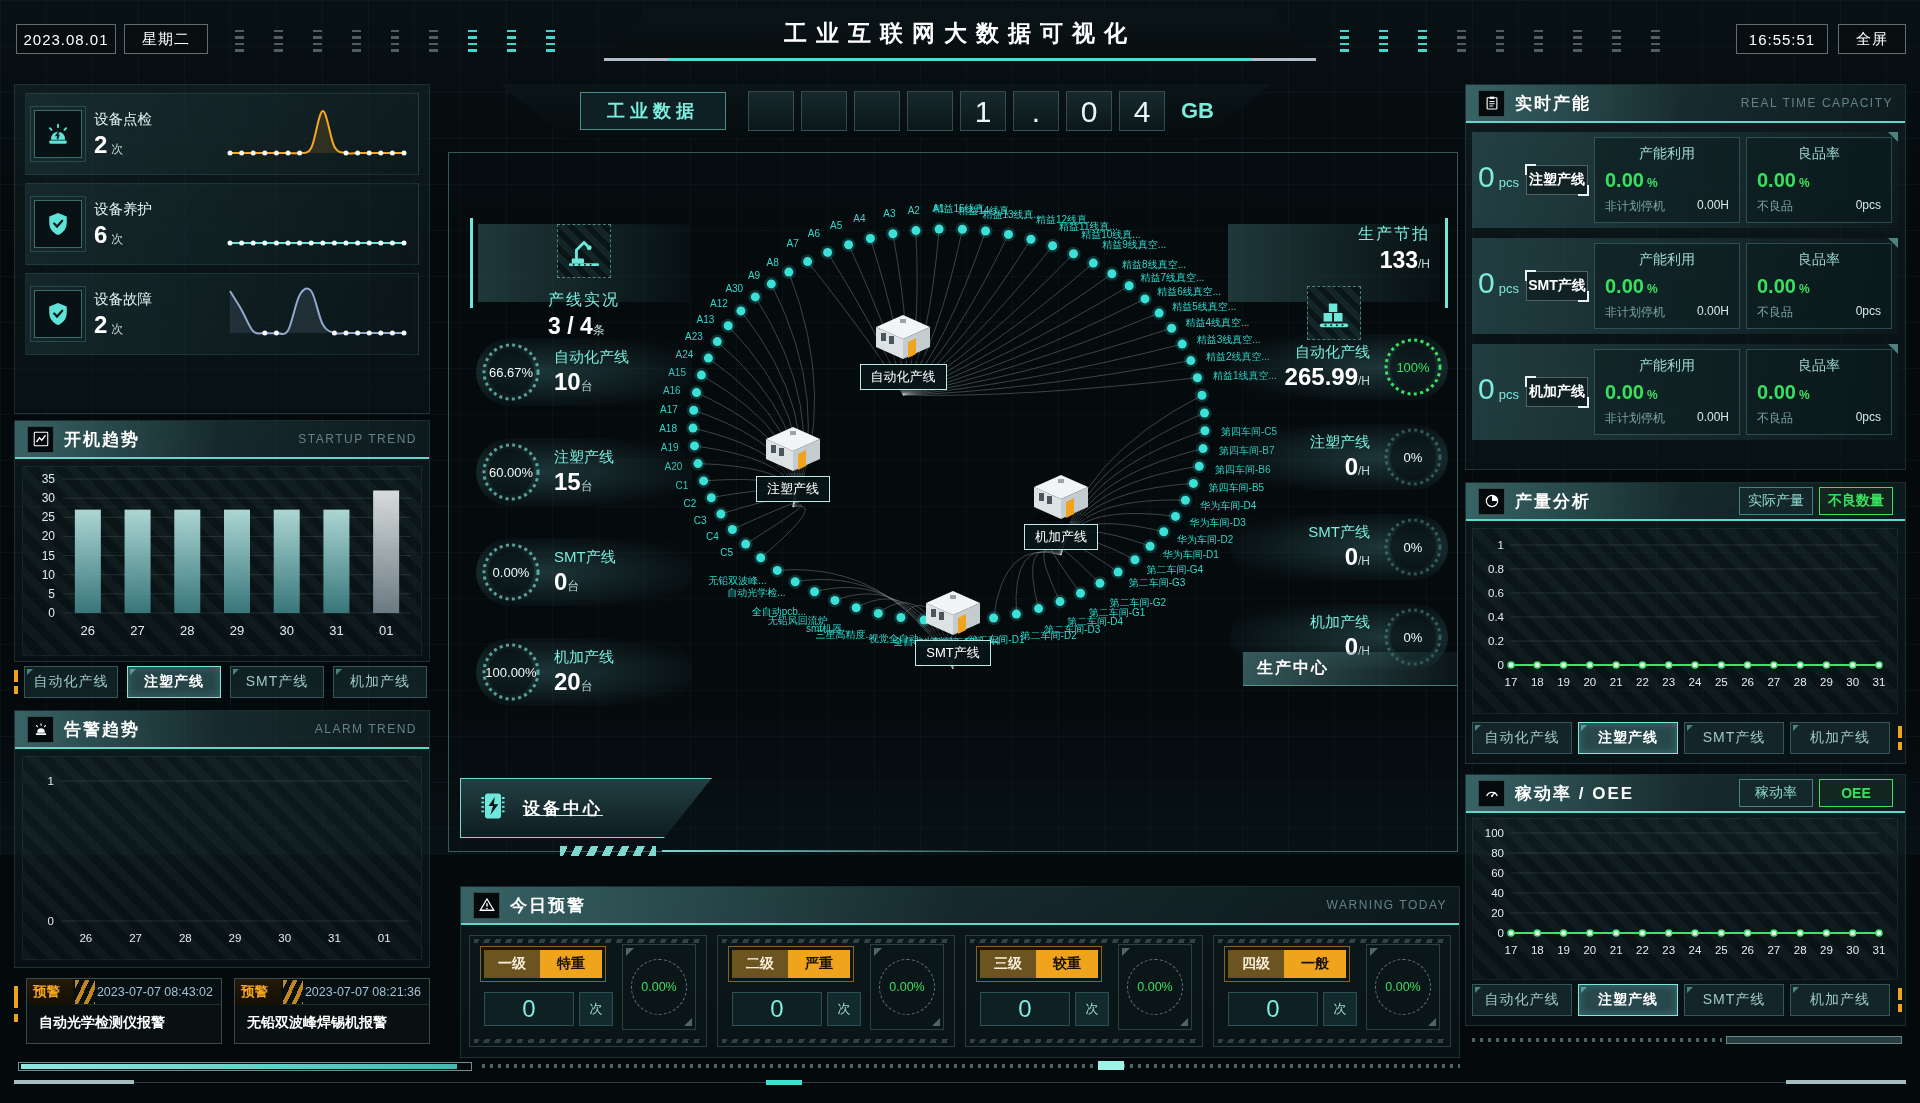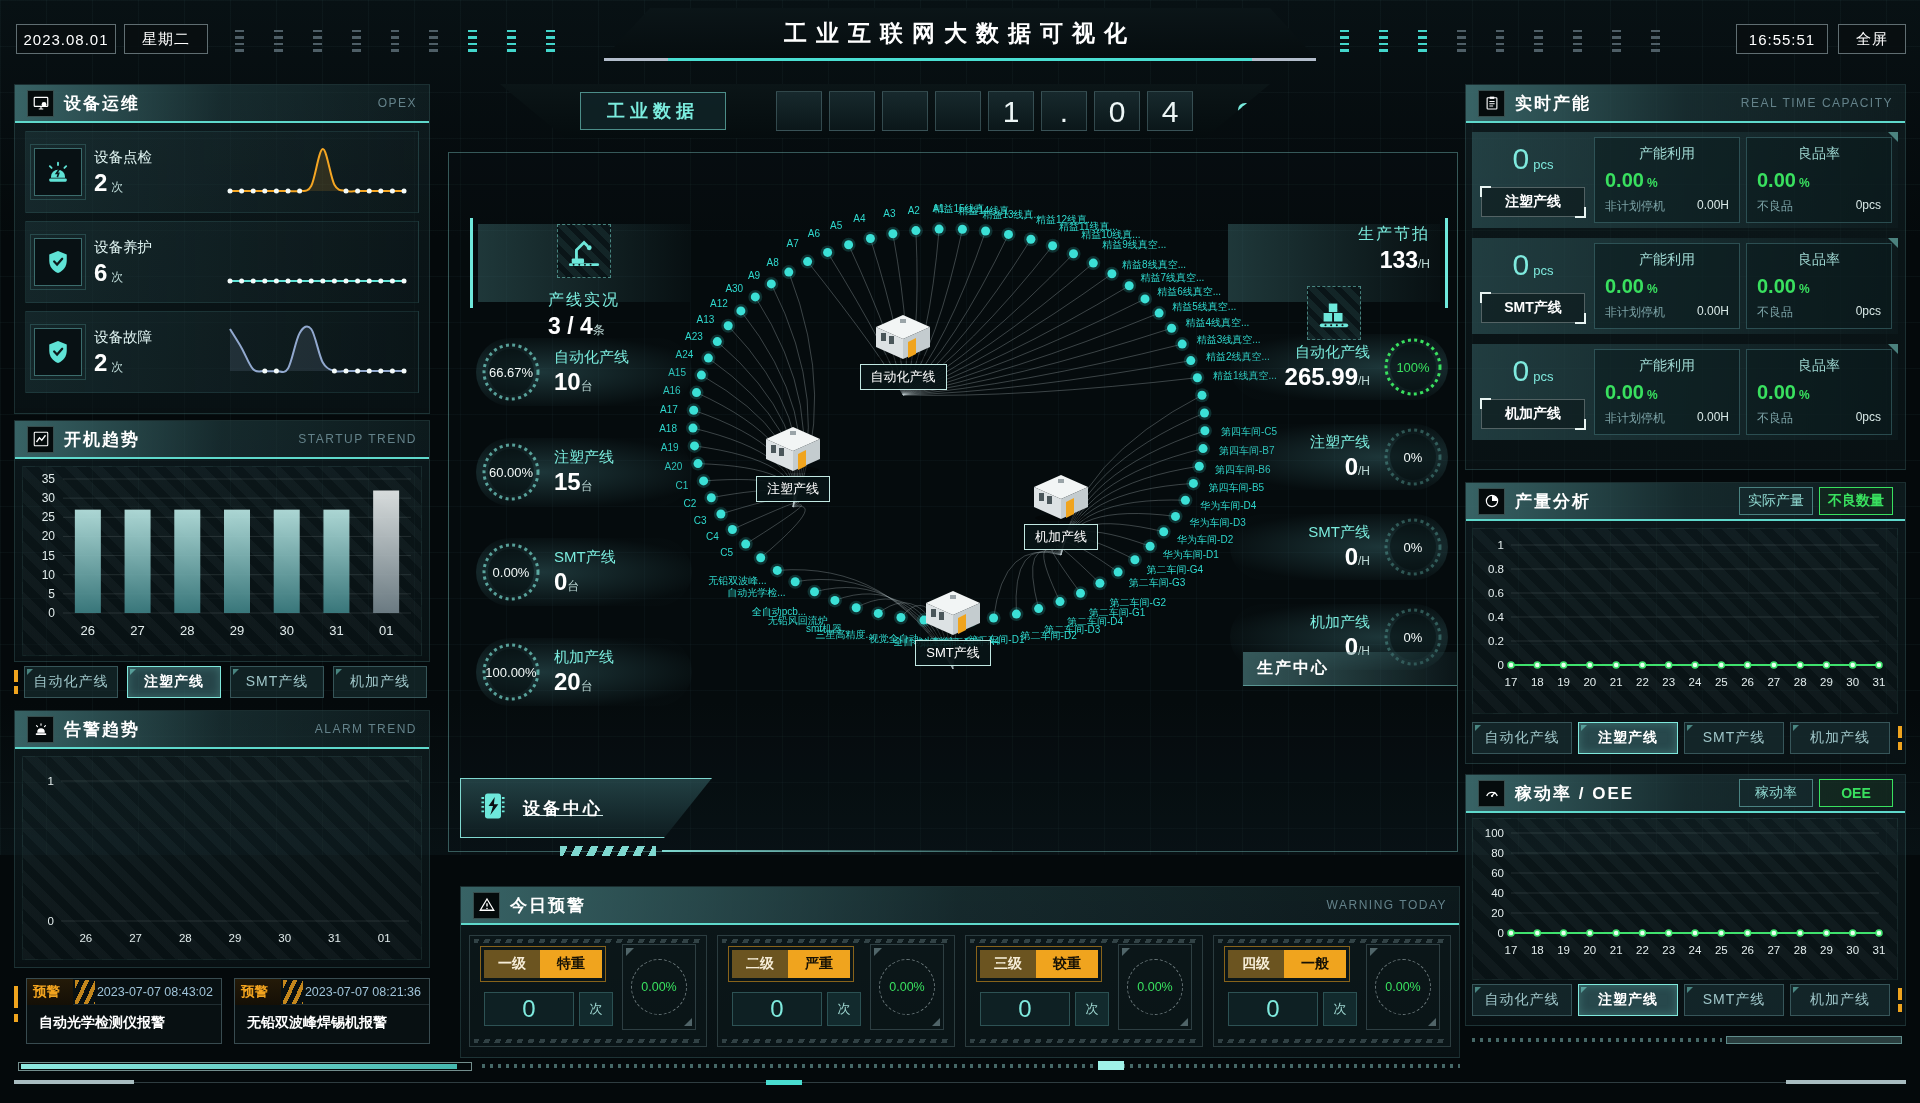--- a/index.html
+++ b/index.html
@@ -67,21 +67,21 @@
     font-size:13.5px;font-weight:bold;color:#f2a41f;background:linear-gradient(#241a08,#140f06);
     position:relative;flex:0 0 46px;}
   .alert-badge::after{content:'';position:absolute;right:-22px;top:1px;width:20px;height:24px;
     background:repeating-linear-gradient(115deg,rgba(242,164,31,0.8) 0 4px,transparent 4px 9px);}
   .alert-time{margin-left:auto;font-size:12.5px;color:#9fc3d8;}
   .alert-text{padding:9px 10px 0 12px;font-size:14px;font-weight:bold;color:#fff;white-space:nowrap;}
   .otick{position:absolute;width:4px;background:#f0a41e;}
   
   #counter-band{position:absolute;left:500px;top:84px;width:770px;height:54px;
     background:linear-gradient(180deg,#0b1517,#050c0e);
-    clip-path:polygon(0 0,770px 0,705px 54px,65px 54px);display:flex;align-items:center;justify-content:space-between;}
+    clip-path:polygon(0 0,770px 0,705px 54px,65px 54px);display:flex;align-items:center;}
   #counter-label{margin-left:80px;width:146px;height:38px;border:1px solid rgba(127,232,220,0.55);
     background:rgba(16,34,38,0.9);display:flex;align-items:center;justify-content:center;
     font-size:18px;font-weight:bold;color:#7becde;letter-spacing:5px;}
   #digit-row{display:flex;gap:7px;margin-left:22px;}
   .digit{width:46px;height:40px;background:linear-gradient(180deg,#17292d,#0b171a);
     border:1px solid rgba(120,160,165,0.35);display:flex;align-items:flex-end;justify-content:center;
     font-size:30px;line-height:36px;color:#edf6f6;}
   #counter-unit{margin-left:16px;font-size:22px;font-weight:bold;color:#79ecde;}
   
   #net-box{position:absolute;left:448px;top:152px;width:1010px;height:700px;
@@ -155,21 +155,21 @@
   .w-circle{position:absolute;left:8px;top:14px;width:56px;height:56px;border-radius:50%;
     border:1.5px dashed rgba(170,185,188,0.6);}
   .w-pct{position:absolute;inset:0;display:flex;align-items:center;justify-content:center;
     font-size:12.5px;color:#39e05f;}
   
   #capacity-rows{position:absolute;left:1472px;top:132px;width:426px;display:flex;flex-direction:column;gap:10px;}
   .cap-row{height:96px;display:flex;align-items:center;gap:6px;padding:0 6px;position:relative;
     background:linear-gradient(90deg,rgba(56,102,106,0.5),rgba(20,40,44,0.22));}
   .cap-row::after{content:'';position:absolute;right:0;top:0;
     border-top:10px solid rgba(127,216,208,0.55);border-left:10px solid transparent;}
-  .cap-left{width:110px;flex:0 0 110px;display:flex;flex-direction:column;align-items:center;gap:7px;}
+  .cap-left{width:110px;flex:0 0 110px;display:flex;flex-direction:row;align-items:center;gap:7px;}
   .cap-count{font-size:30px;color:#7feade;line-height:30px;}
   .cap-count .cu{font-size:13px;margin-left:4px;}
   .cap-btn{width:104px;height:30px;position:relative;display:flex;align-items:center;justify-content:center;
     color:#fff;font-weight:bold;font-size:14px;background:rgba(10,22,24,0.6);
     border:1px solid rgba(235,245,245,0.3);cursor:pointer;}
   .cap-btn::before{content:'';position:absolute;left:-2px;top:-2px;width:9px;height:9px;
     border-left:2px solid #e8f4f2;border-top:2px solid #e8f4f2;}
   .cap-btn::after{content:'';position:absolute;right:-2px;bottom:-2px;width:9px;height:9px;
     border-right:2px solid #e8f4f2;border-bottom:2px solid #e8f4f2;}
   .cap-box{flex:1;height:86px;border:1px solid rgba(100,170,175,0.35);background:rgba(10,26,28,0.55);
@@ -236,31 +236,20 @@
       <span class="tickgroup" style="background: repeating-linear-gradient(rgb(78, 94, 102) 0px, rgb(78, 94, 102) 2.5px, transparent 2.5px, transparent 6.5px);"></span>
     </div>
   <div class="hbox" style="left:1736px;top:24px;width:92px;">
     <span>16:55:51</span>
     </div>
   <div class="hbox" style="left:1838px;top:24px;width:68px;cursor:pointer;">
     <span>全屏</span>
     </div>
 
   <div class="panel" style="left:14px;top:84px;width:416px;height:330px;">
-    <div class="phdr">
-      <span class="ph-icon">
-        <svg viewBox="0 0 24 24" width="18" height="18">
-            <rect x="3" y="4.5" width="18" height="12" rx="1" stroke="#fff" fill="none" stroke-width="1.6"></rect>
-            <path d="M9 20 h6 M12 16.5 V20" stroke="#fff" stroke-width="1.6"></path>
-            <circle cx="16" cy="14" r="3.2" fill="#fff"></circle>
-          </svg>
-        </span>
-      <span class="ph-title">设备运维</span>
-      <span class="ph-tag">OPEX</span>
-    </div>
     <div id="devops-rows">
         <div class="dev-row">
           <span class="icon-frame">
             <svg viewBox="0 0 24 24" width="28" height="28">
               <path d="M6 16 a6 6 0 0 1 12 0 v1 H6 Z" fill="#5fe3d6"></path>
               <rect x="4.5" y="17.5" width="15" height="2.8" rx="1" fill="#5fe3d6"></rect>
               <path d="M12 4 v2 M5 7 l1.5 1.5 M19 7 l-1.5 1.5" stroke="#5fe3d6" stroke-width="1.6" stroke-linecap="round"></path>
               <path d="M12.8 10 l-2.2 3.2 h2 l-1.2 3.2" stroke="#0c1a1c" stroke-width="1.4" fill="none"></path>
             </svg>
           </span>

